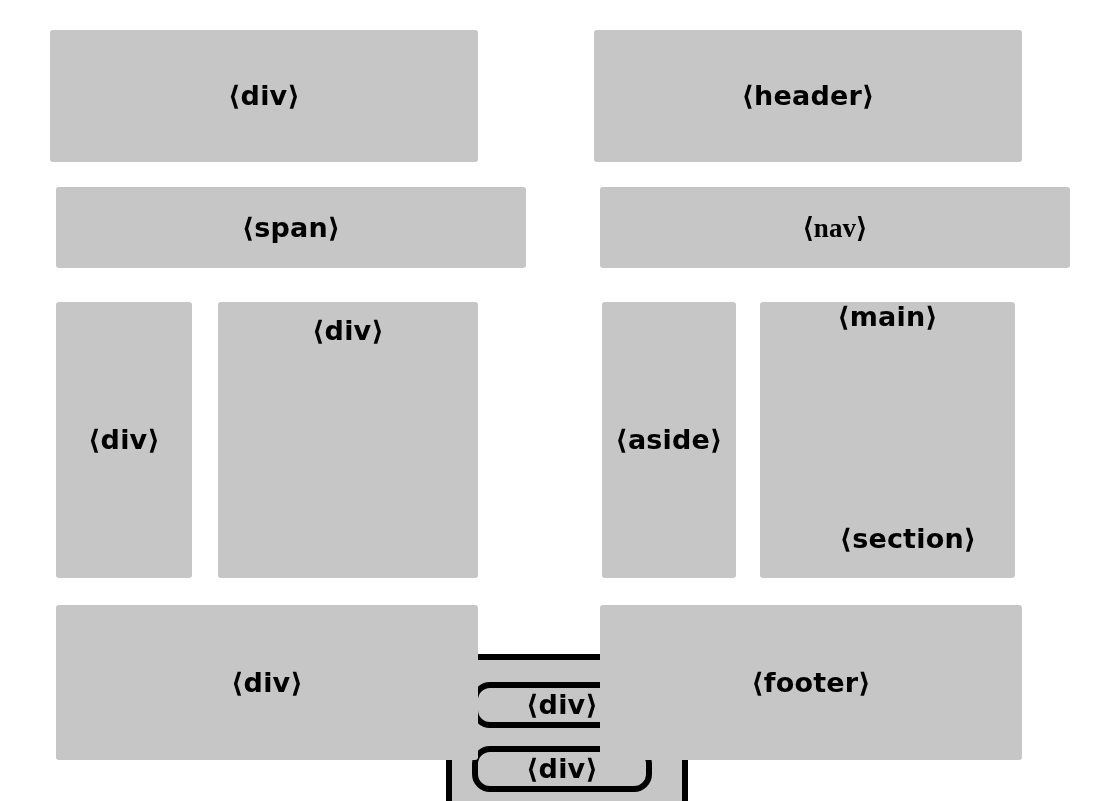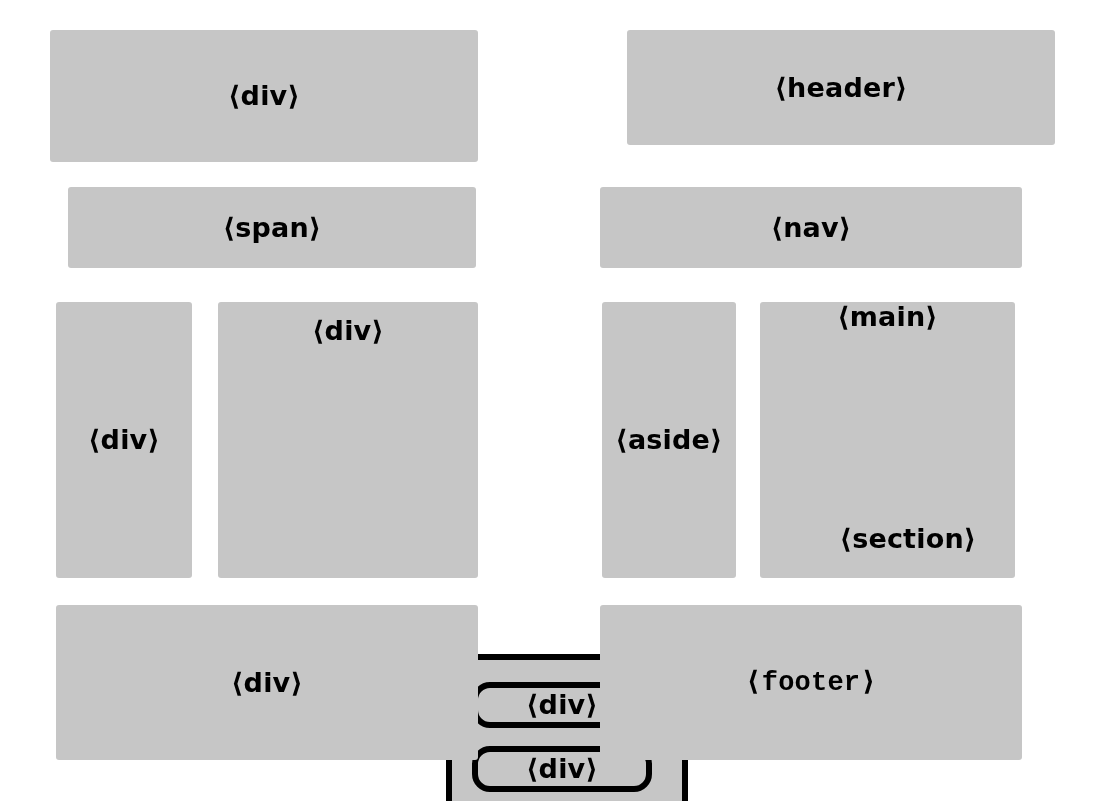--- a/index.html
+++ b/index.html
@@ -70,34 +70,34 @@
   .pill {
     position: absolute;
     background: #c6c6c6;
     border: 6px solid #000000;
     border-radius: 18px;
     box-sizing: border-box;
   }
 
   
   #l-div-top    { left: 50px;  top: 30px;  width: 428px; height: 132px; }
-  #l-span       { left: 68px;  top: 187px; width: 408px; height: 81px;  }
+  #l-span       { left: 56px;  top: 187px; width: 470px; height: 81px;  }
   #l-side       { left: 56px;  top: 302px; width: 136px; height: 276px; }
   #l-main       { left: 218px; top: 302px; width: 260px; height: 276px; }
   #l-hard       { left: 228px; top: 352px; width: 242px; height: 156px; }
   #l-pill-1     { left: 254px; top: 380px; width: 180px; height: 46px;  }
   #l-pill-2     { left: 254px; top: 444px; width: 180px; height: 46px;  }
   #l-div-bottom { left: 56px;  top: 605px; width: 422px; height: 155px; }
 
   
-  #r-header     { left: 627px; top: 30px;  width: 428px; height: 115px; }
-  #r-nav        { left: 600px; top: 187px; width: 422px; height: 81px;  }
+  #r-header     { left: 594px; top: 30px;  width: 428px; height: 132px; }
+  #r-nav        { left: 600px; top: 187px; width: 470px; height: 81px; font-family: Liberation Serif, serif;  }
   #r-aside      { left: 602px; top: 302px; width: 134px; height: 276px; padding-left: 25px; }
   #r-main       { left: 760px; top: 302px; width: 255px; height: 276px; }
-  #r-footer     { left: 600px; top: 605px; width: 422px; height: 155px; font-family: Liberation Mono, monospace; }
+  #r-footer     { left: 600px; top: 605px; width: 422px; height: 155px; }
 </style>
 </head>
 <body>
 
 <div id="canvas">
 
   <div class="blk" id="l-div-top">
     <div class="lbl center-lbl">⟨div⟩</div>
   </div>
 

